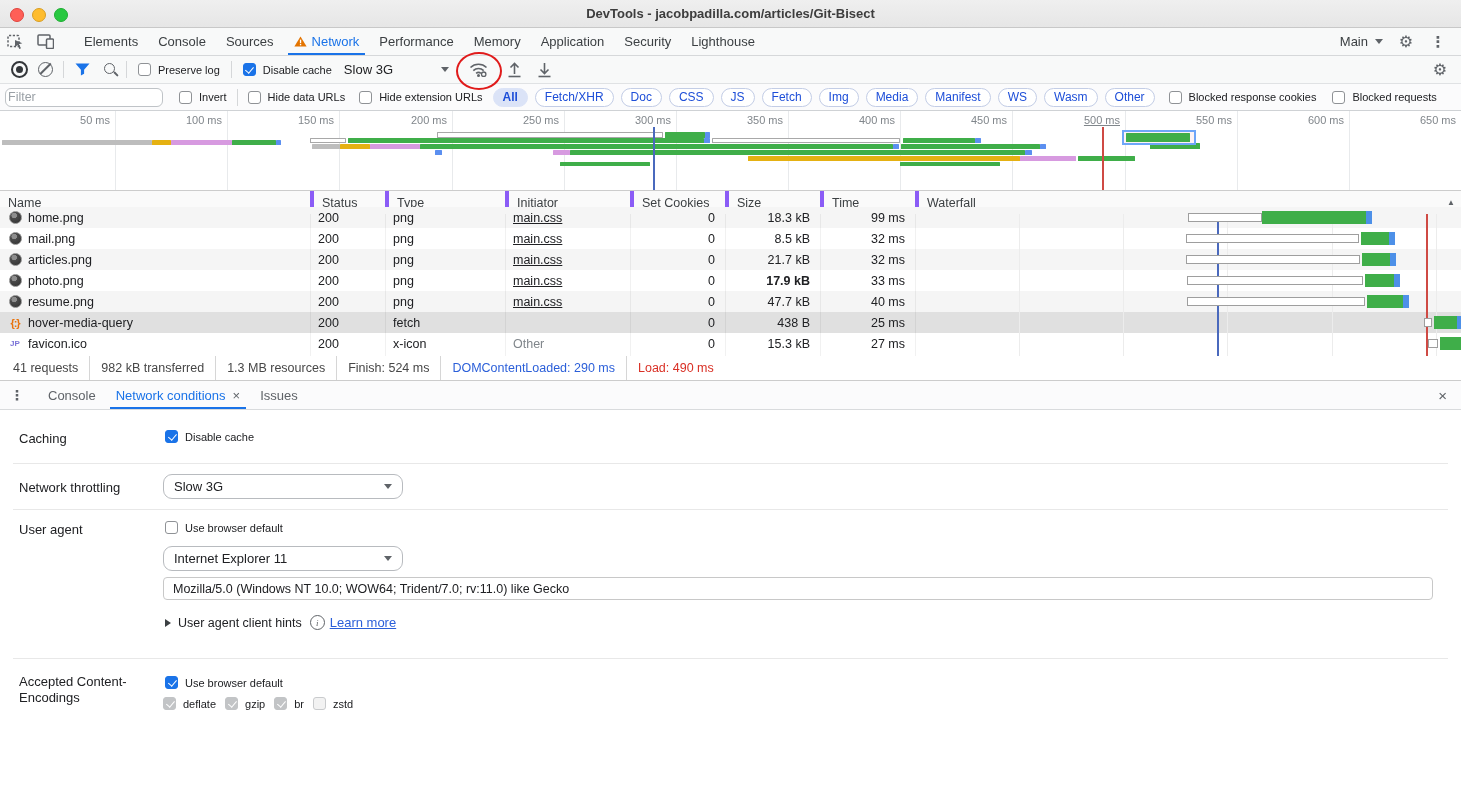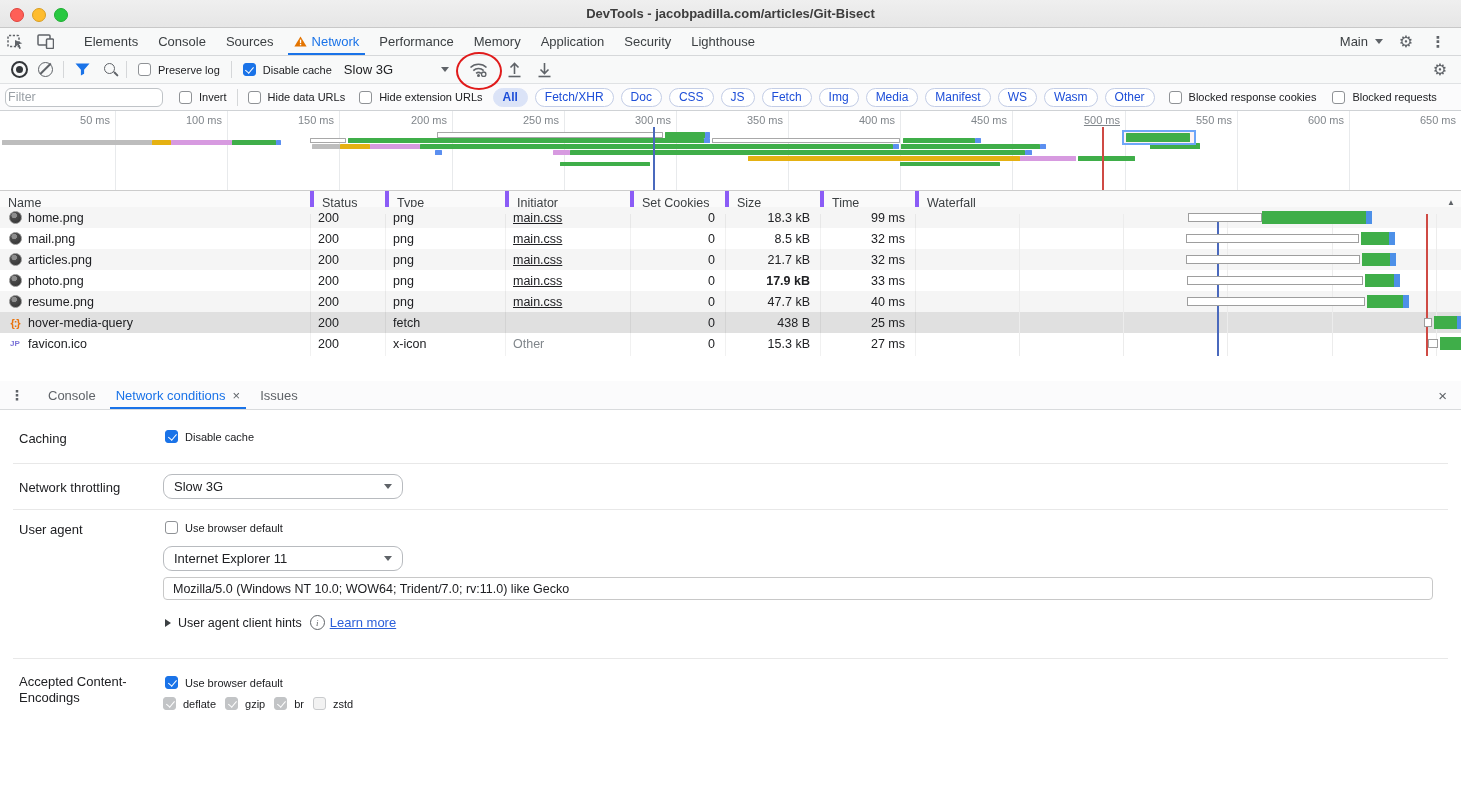--- a/index.html
+++ b/index.html
@@ -506,20 +506,28 @@
         <div class="wf-grid" style="left: 1019px; top: 23px;"></div>
         <div class="wf-grid" style="left: 1123px; top: 23px;"></div>
         <div class="wf-grid" style="left: 1227px; top: 23px;"></div>
         <div class="wf-grid" style="left: 1332px; top: 23px;"></div>
         <div class="wf-grid" style="left: 1436px; top: 23px;"></div>
         <div style="position: absolute; left: 1217px; top: 23px; bottom: 0px; width: 1.5px; background: rgb(74, 105, 189);"></div>
         <div style="position: absolute; left: 1426px; top: 23px; bottom: 0px; width: 1.5px; background: rgb(207, 74, 68);"></div>
       </div>
     </div>
 
+  <div id="summary" class="abs">
+      <div class="sum-item" style="color: rgb(71, 71, 71);">41 requests</div>
+      <div class="sum-item" style="color: rgb(71, 71, 71);">982 kB transferred</div>
+      <div class="sum-item" style="color: rgb(71, 71, 71);">1.3 MB resources</div>
+      <div class="sum-item" style="color: rgb(71, 71, 71);">Finish: 524 ms</div>
+      <div class="sum-item" style="color: rgb(43, 95, 217);">DOMContentLoaded: 290 ms</div>
+      <div class="sum-item" style="color: rgb(217, 48, 37);">Load: 490 ms</div>
+    </div>
 
   <div id="drawer-tabs" class="abs">
     <div class="ibtn" style="margin-left:4px;">
         <span class="glyph" style="font-size:14px;font-weight:bold;">⋮</span>
       </div>
     <div id="dtab-list" style="display:flex;height:100%;margin-left:8px;">
         <div class="dtab">
           <span>Console</span>
         </div>
         <div class="dtab active">

